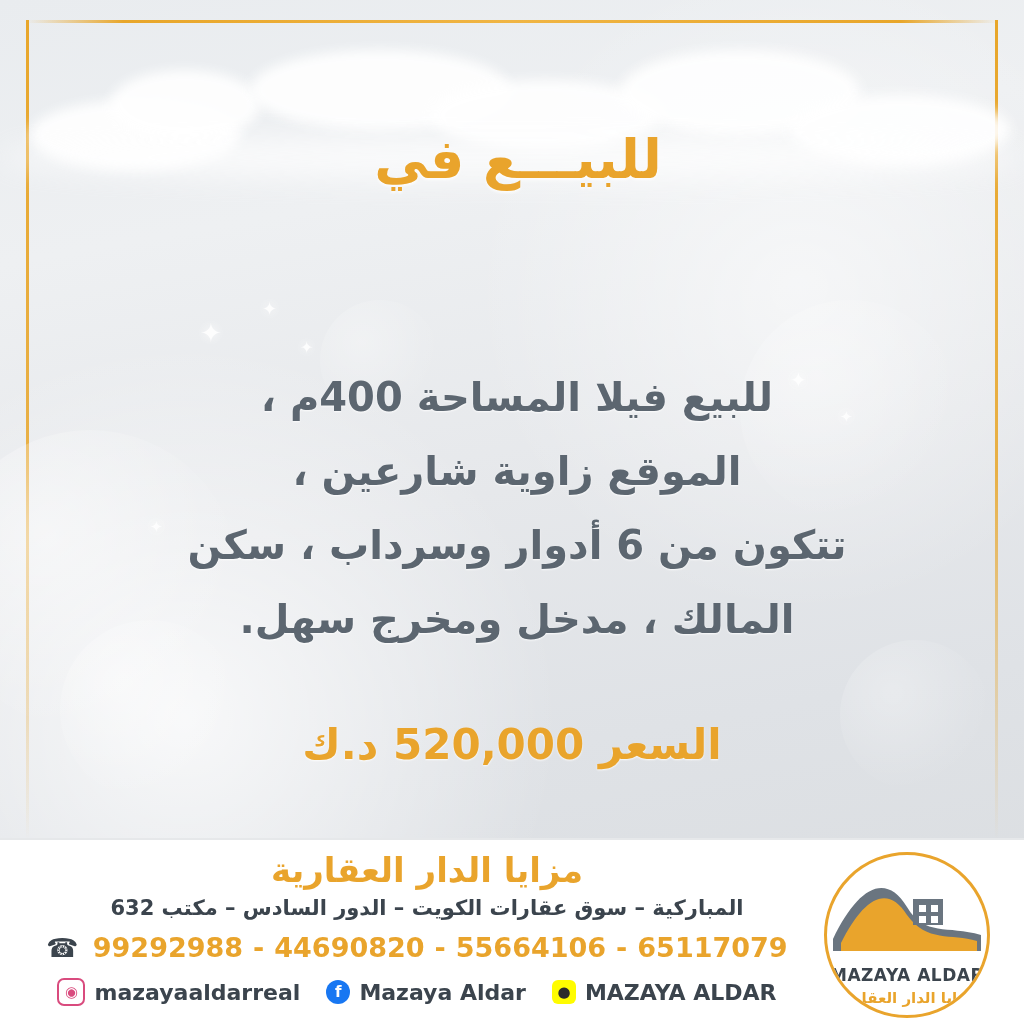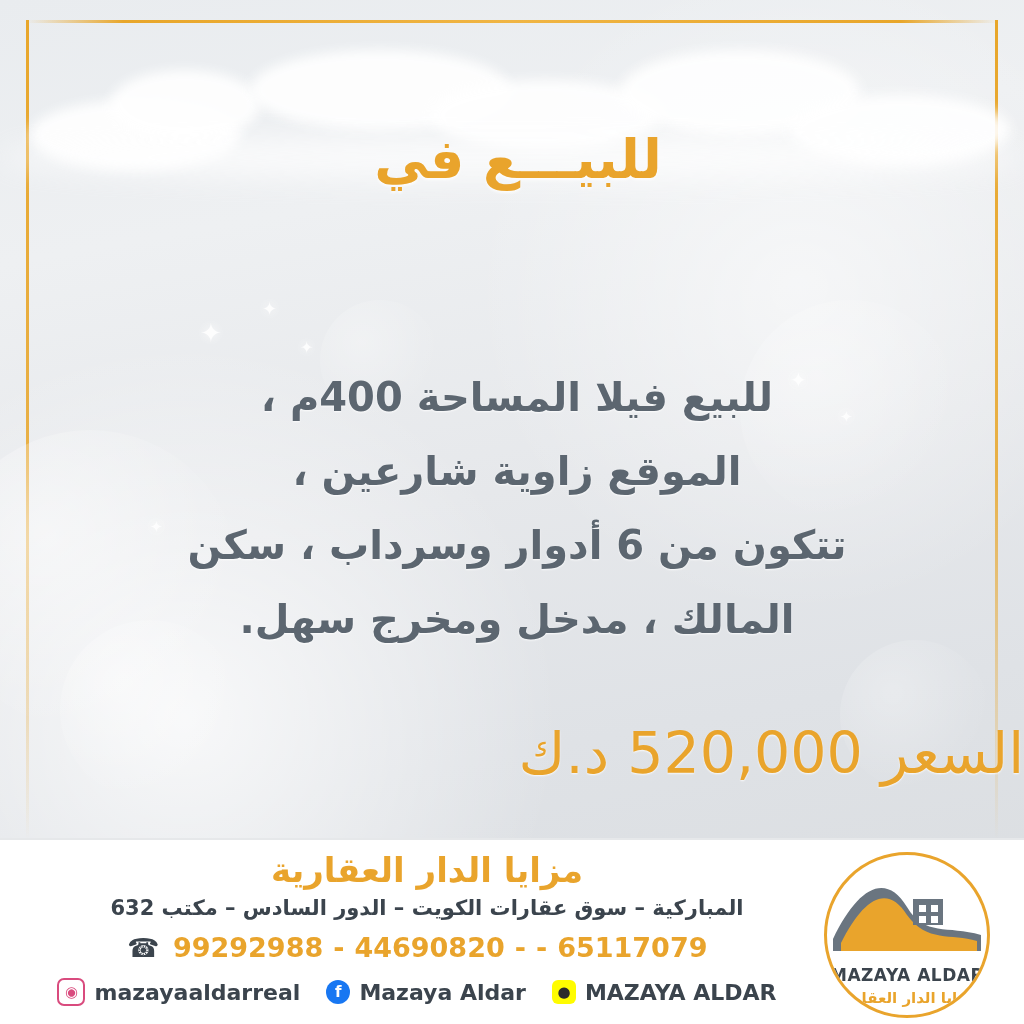--- a/index.html
+++ b/index.html
@@ -102,23 +102,24 @@
     font-weight: bold;
     font-size: 40px;
     line-height: 1.85;
     text-shadow: 0 1px 2px rgba(255,255,255,0.85);
   }
   .price {
     position: absolute;
     top: 720px;
     left: 0;
     right: 0;
-    color: #e9a42c;
-    font-weight: normal;
-    font-size: 57px;
+    text-align: center;
+    color: #e9a42c;
+    font-weight: bold;
+    font-size: 42px;
     text-shadow: 0 1px 2px rgba(255,255,255,0.85);
   }
 
   
   .footer {
     position: absolute;
     left: 0;
     right: 0;
     bottom: 0;
     height: 184px;
@@ -310,20 +311,21 @@
 
       <div class="brand-name">مزايا الدار العقارية</div>
       <div class="brand-sub">المباركية – سوق عقارات الكويت – الدور السادس – مكتب 632</div>
 
       <div class="phones">
         <span class="phone-icon">☎</span>
         <span>99292988</span>
         <span>-</span>
         <span>44690820</span>
         <span>-</span>
+        <span>55664106</span>
         <span>-</span>
         <span>65117079</span>
       </div>
 
       <div class="socials">
         <div class="social">
           <span class="sicon ig">◉</span>
           <span>mazayaaldarreal</span>
         </div>
         <div class="social">

